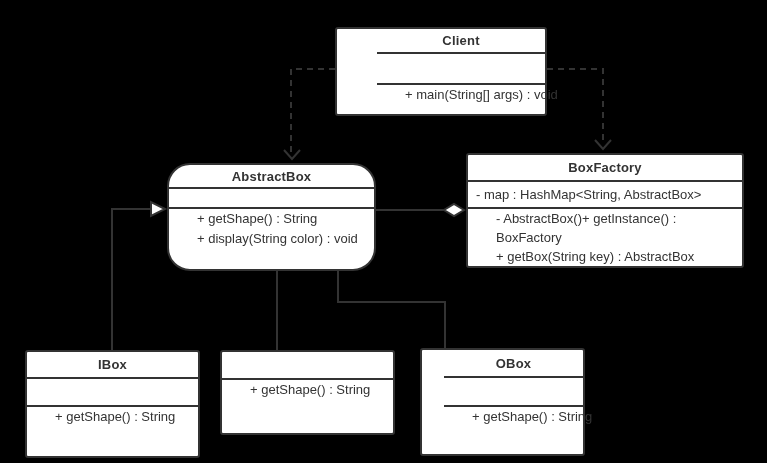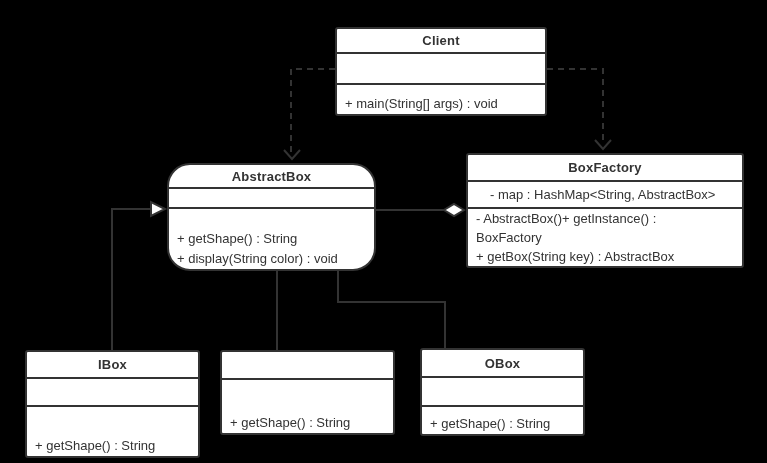--- a/index.html
+++ b/index.html
@@ -15,21 +15,21 @@
   .uml-title{
     flex:0 0 auto;display:flex;align-items:center;justify-content:center;
     font-weight:bold;font-size:13px;border-bottom:2px solid #333333;
     letter-spacing:.2px;
   }
   .uml-attrs{
     flex:0 0 auto;border-bottom:2px solid #333333;
     display:flex;flex-direction:column;justify-content:center;
   }
   .uml-methods{
-    flex:1 1 auto;display:flex;flex-direction:column;justify-content:flex-end;
+    flex:1 1 auto;display:flex;flex-direction:column;justify-content:flex-start;margin-left:20px;
   }
   .uml-line{
     font-size:13px;line-height:20px;padding:0 8px;white-space:nowrap;
   }
   .connectors{position:absolute;left:0;top:0;pointer-events:none;}
 </style>
 </head>
 <body>
 
 <div class="canvas">
@@ -54,40 +54,40 @@
     <g stroke="#333333" stroke-width="2">
       <path d="M277,350 V270" fill="none"></path>
       <polygon points="277,257 270,270 284,270" fill="#ffffff"></polygon>
     </g>
     <g stroke="#333333" stroke-width="2">
       <path d="M445,348 V302 H338 V270" fill="none"></path>
       <polygon points="338,257 331,270 345,270" fill="#ffffff"></polygon>
     </g>
   </svg>
 
-  <div class="uml-class" style="left:335px;top:27px;width:212px;height:89px;">
+  <div class="uml-class" style="left:335px;top:27px;width:212px;height:89px;padding-left:40px;">
     <div class="uml-title" style="height:23px;">Client</div>
     <div class="uml-attrs" style="height:29px;"></div>
     <div class="uml-methods">
       <div class="uml-line">+ main(String[] args) : void</div>
     </div>
   </div>
 
   <div class="uml-class" style="left:167px;top:163px;width:209px;height:108px;border-radius:23px;">
     <div class="uml-title" style="height:22px;">AbstractBox</div>
     <div class="uml-attrs" style="height:18px;"></div>
     <div class="uml-methods">
       <div class="uml-line">+ getShape() : String</div>
       <div class="uml-line">+ display(String color) : void</div>
     </div>
   </div>
 
   <div class="uml-class" style="left:466px;top:153px;width:278px;height:115px;">
     <div class="uml-title" style="height:25px;">BoxFactory</div>
-    <div class="uml-attrs" style="height:25px;padding-left:14px;">
+    <div class="uml-attrs" style="height:25px;">
       <div class="uml-line">- map : HashMap&lt;String, AbstractBox&gt;</div>
     </div>
     <div class="uml-methods">
       <div class="uml-line" style="line-height:19px;">- AbstractBox()+ getInstance() :</div>
       <div class="uml-line" style="line-height:19px;">BoxFactory</div>
       <div class="uml-line" style="line-height:19px;">+ getBox(String key) : AbstractBox</div>
     </div>
   </div>
 
   <div class="uml-class" style="left:25px;top:350px;width:175px;height:108px;">
@@ -98,21 +98,21 @@
     </div>
   </div>
 
   <div class="uml-class" style="left:220px;top:350px;width:175px;height:85px;">
     <div class="uml-attrs" style="height:26px;"></div>
     <div class="uml-methods">
       <div class="uml-line">+ getShape() : String</div>
     </div>
   </div>
 
-  <div class="uml-class" style="left:420px;top:348px;width:165px;height:88px;">
+  <div class="uml-class" style="left:420px;top:348px;width:165px;height:108px;padding-left:22px;">
     <div class="uml-title" style="height:26px;">OBox</div>
     <div class="uml-attrs" style="height:27px;"></div>
     <div class="uml-methods">
       <div class="uml-line">+ getShape() : String</div>
     </div>
   </div>
 
 </div>
 
 </body></html>

